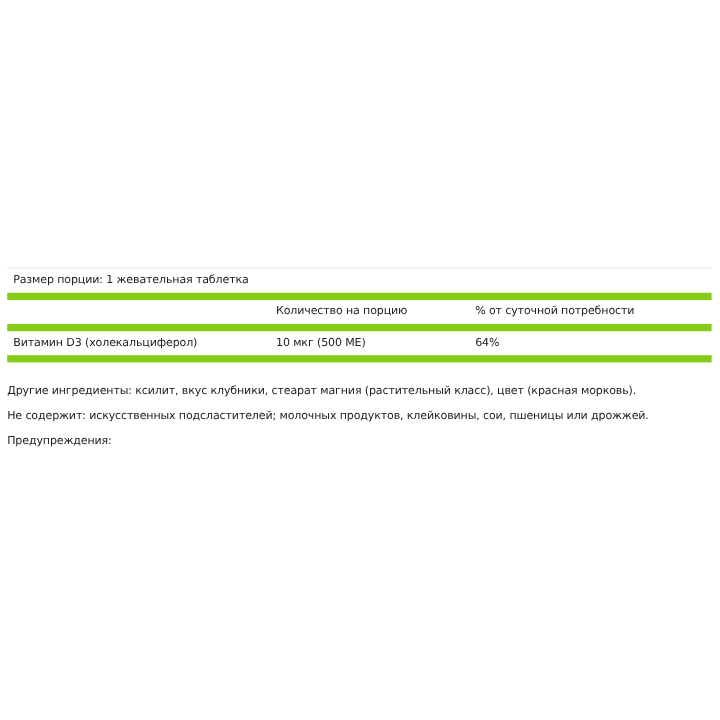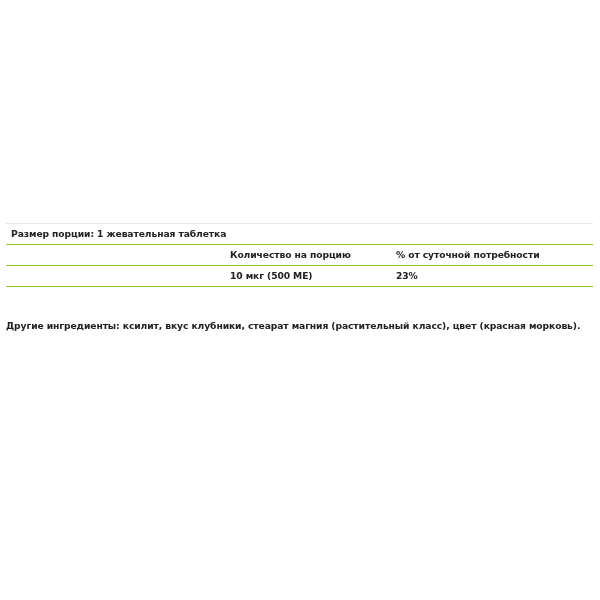--- a/index.html
+++ b/index.html
@@ -18,62 +18,65 @@
     .facts-table {
       position: absolute;
       left: 6px;
       top: 223px;
       width: 587px;
       border-top: 1px solid #e8e8e8;
     }
     .facts-row {
       position: relative;
       height: 20px;
-      border-bottom: 1px solid #84cc16;
+      border-bottom: 6px solid #84cc16;
       font-size: 9.2px;
-      font-weight: bold;
+      font-weight: normal;
       letter-spacing: -0.1px;
       line-height: 20px;
       white-space: nowrap;
     }
     .cell {
       position: absolute;
       top: 0;
     }
     .c1 { left: 5px; }
     .c2 { left: 224px; }
     .c3 { left: 390px; }
     .notes {
       position: absolute;
       left: 6px;
       top: 315px;
       width: 590px;
     }
     .note {
       font-size: 9.2px;
-      font-weight: bold;
+      font-weight: normal;
       letter-spacing: -0.1px;
       height: 21px;
       line-height: 21px;
       white-space: nowrap;
     }
   </style>
 </head>
 <body>
 
 <div class="facts-table">
   <div class="facts-row">
     <span class="cell c1">Размер порции: 1 жевательная таблетка</span>
   </div>
   <div class="facts-row">
     <span class="cell c1"></span>
     <span class="cell c2">Количество на порцию</span>
     <span class="cell c3">% от суточной потребности</span>
   </div>
   <div class="facts-row">
+    <span class="cell c1">Витамин D3 (холекальциферол)</span>
     <span class="cell c2">10 мкг (500 МЕ)</span>
-    <span class="cell c3">23%</span>
+    <span class="cell c3">64%</span>
   </div>
 </div>
 
 <div class="notes">
   <div class="note">Другие ингредиенты: ксилит, вкус клубники, стеарат магния (растительный класс), цвет (красная морковь).</div>
+  <div class="note">Не содержит: искусственных подсластителей; молочных продуктов, клейковины, сои, пшеницы или дрожжей.</div>
+  <div class="note">Предупреждения:</div>
 </div>
 
 </body></html>

